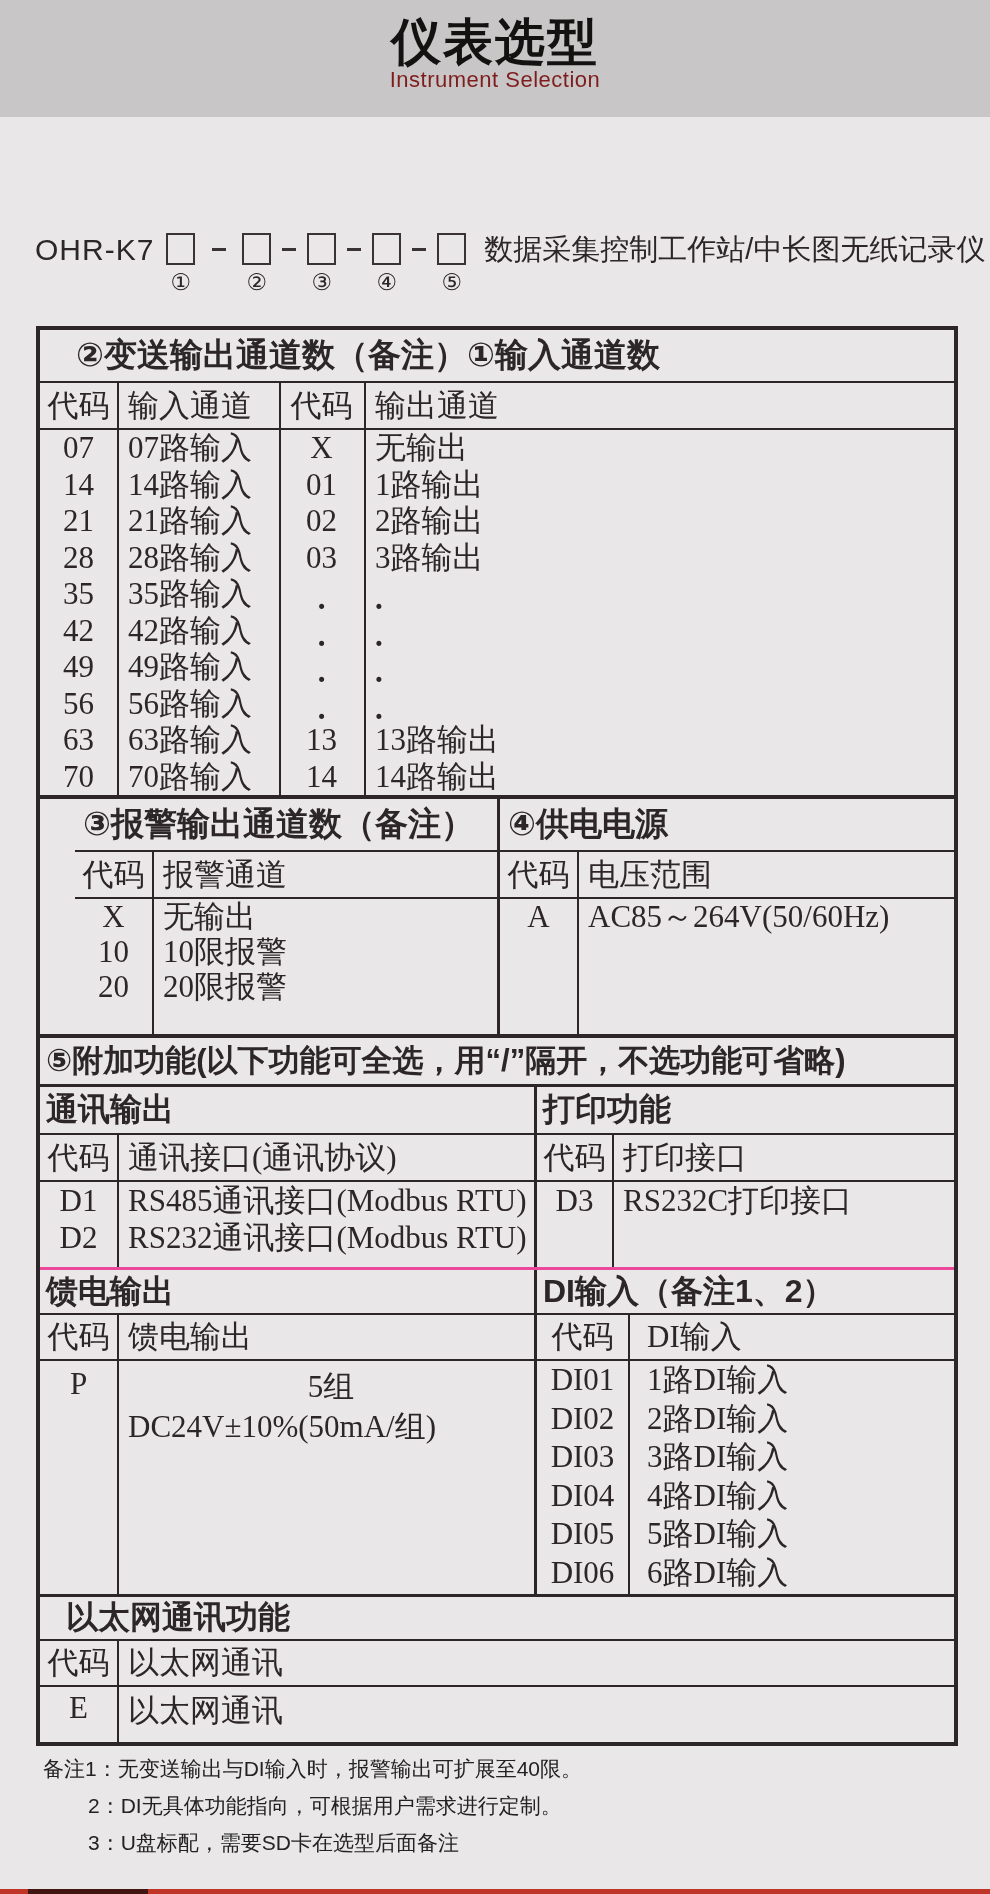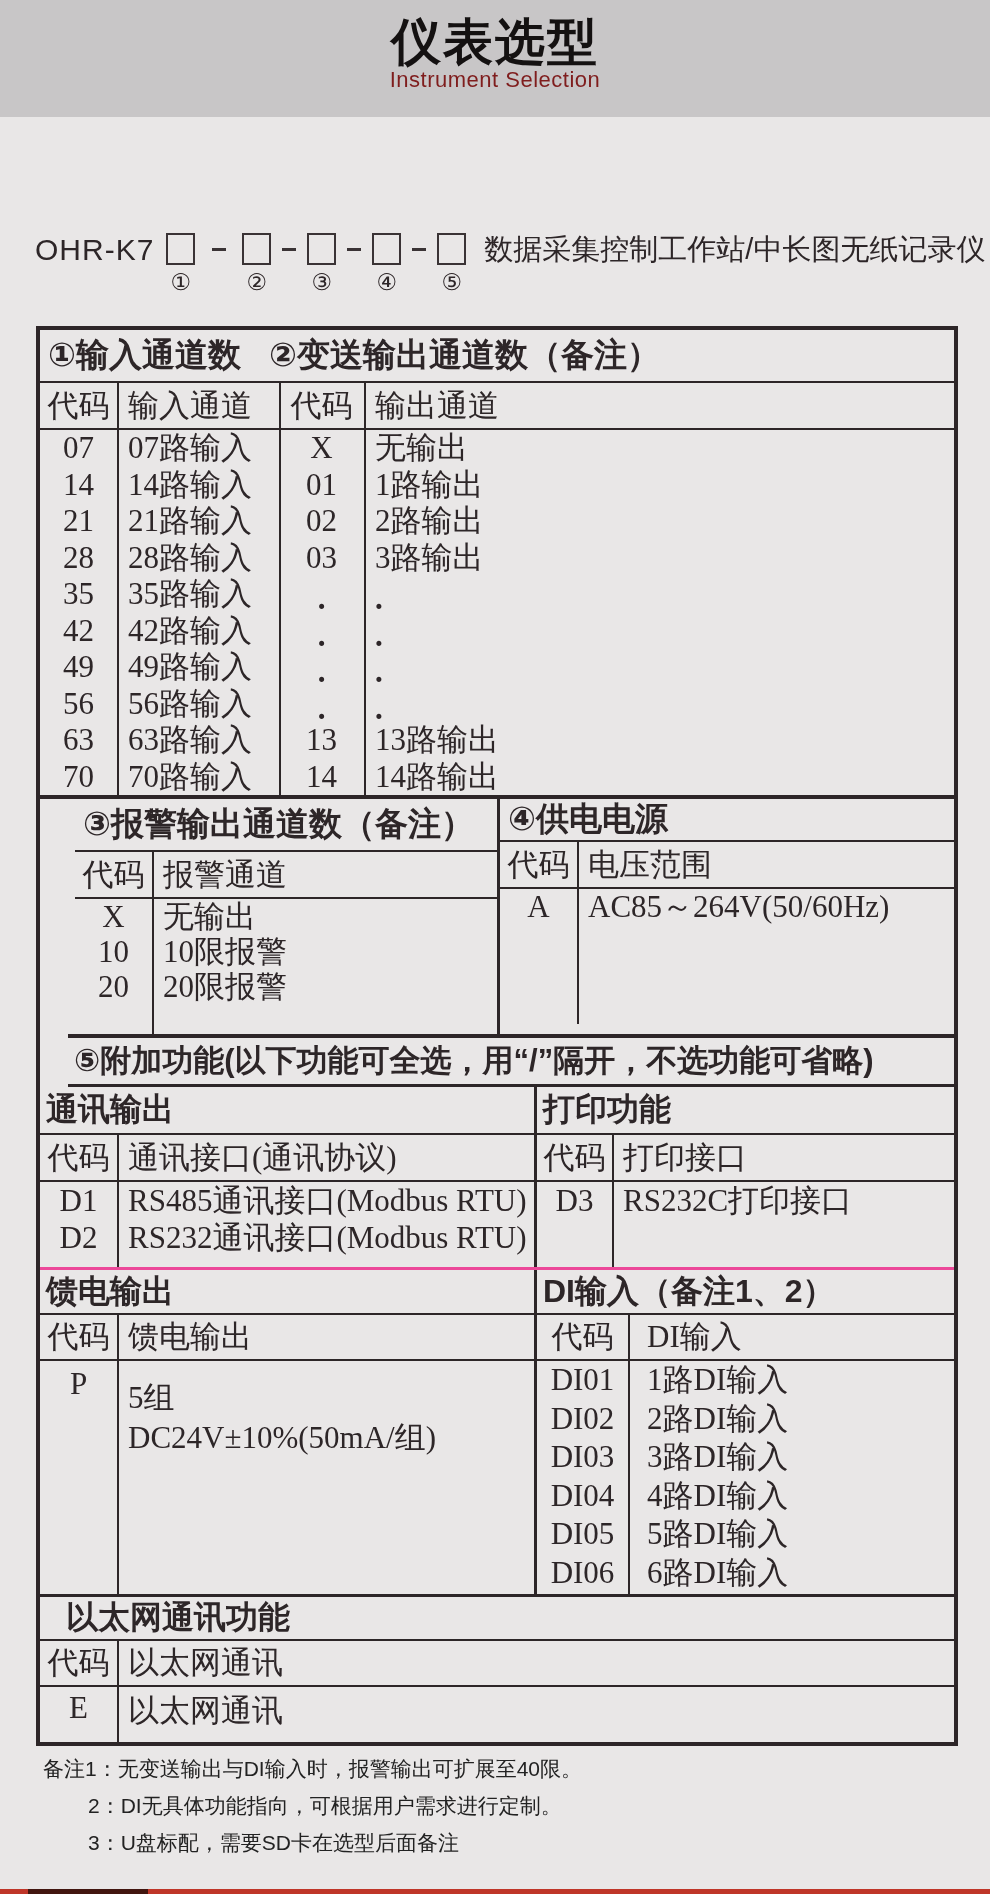--- a/index.html
+++ b/index.html
@@ -53,21 +53,21 @@
   .r385{height:38.5px;align-items:center;}
   .rE{height:55px;align-items:flex-start;}
   .rE .cell{align-items:flex-start;padding-top:3px;height:100%;}
 
   
   .feed-data{display:flex;height:233px;}
   .feed-code{width:77px;display:flex;justify-content:center;padding-top:5px;
     font-family:"Liberation Serif","DejaVu Serif",serif;font-size:31px;box-sizing:border-box;}
   .feed-val{flex:1;padding-left:11px;font-family:"Liberation Serif","DejaVu Serif",serif;
     font-size:31px;box-sizing:border-box;}
-  .feed-val .l1{line-height:40px;padding-top:17px;}
+  .feed-val .l1{line-height:40px;padding-top:6px;text-align:center;}
   .feed-val .l2{line-height:40px;}
 
   
   .notes{position:absolute;top:1757px;left:43px;font-size:21px;line-height:23px;color:#222;}
   .note-line{margin-bottom:14px;white-space:nowrap;}
   .note-line.indent{padding-left:45px;}
 
   
   .bottom-bar{position:absolute;left:0;right:0;bottom:0;height:5px;background:#bf3629;}
   .bottom-bar .dark-seg{position:absolute;left:28px;width:120px;top:0;bottom:0;background:#421610;}
@@ -106,22 +106,22 @@
     <div class="box"></div>
     <div class="circ">⑤</div>
   </div>
   <span class="model-desc">数据采集控制工作站/中长图无纸记录仪</span>
 </div>
 
 <div class="big-table">
 
   <div>
     <div class="sec-title" style="height:53px;">
+      <span style="margin-left:28px;">②变送输出通道数（备注）</span>
       <span>①输入通道数</span>
-      <span style="margin-left:28px;">②变送输出通道数（备注）</span>
     </div>
     <div class="subtable" style="height:412px;">
       <div class="vline" style="left:77px;"></div>
       <div class="vline" style="left:239px;"></div>
       <div class="vline" style="left:324px;"></div>
       <div class="thead" style="height:47px;">
         <div class="cell code w77">代码</div>
         <div class="cell val w162">输入通道</div>
         <div class="cell code w85">代码</div>
         <div class="cell val grow">输出通道</div>
@@ -223,39 +223,39 @@
             </div>
 
             <div class="trow r35">
               <div class="cell code w77">20</div>
               <div class="cell val grow">20限报警</div>
             </div>
           </div>
       </div>
     </div>
     <div class="half r">
-      <div class="sec-title" style="height:43px;">④供电电源</div>
+      <div class="sec-title" style="height:53px;">④供电电源</div>
       <div class="subtable" style="height:182px;">
         <div class="vline" style="left:77px;"></div>
         <div class="thead" style="height:47px;">
           <div class="cell code w77">代码</div>
           <div class="cell val grow">电压范围</div>
         </div>
         <div>
 
             <div class="trow r35">
               <div class="cell code w77">A</div>
               <div class="cell val grow">AC85～264V(50/60Hz)</div>
             </div>
           </div>
       </div>
     </div>
   </div>
 
-  <div class="sec-title" style="height:53px;border-top:4px solid #2d2628;border-bottom:3px solid #2d2628;font-size:31px;padding-left:6px;margin-left:28px;">⑤附加功能(以下功能可全选，用“/”隔开，不选功能可省略)</div>
+  <div class="sec-title" style="height:53px;border-top:4px solid #2d2628;border-bottom:3px solid #2d2628;font-size:31px;padding-left:6px;">⑤附加功能(以下功能可全选，用“/”隔开，不选功能可省略)</div>
 
   <div class="half-wrap">
     <div class="half l" style="width:497px;">
       <div class="sub-title" style="height:48px;">通讯输出</div>
       <div class="subtable" style="height:132px;">
         <div class="vline" style="left:77px;"></div>
         <div class="thead" style="height:47px;">
           <div class="cell code w77">代码</div>
           <div class="cell val grow">通讯接口(通讯协议)</div>
         </div>

